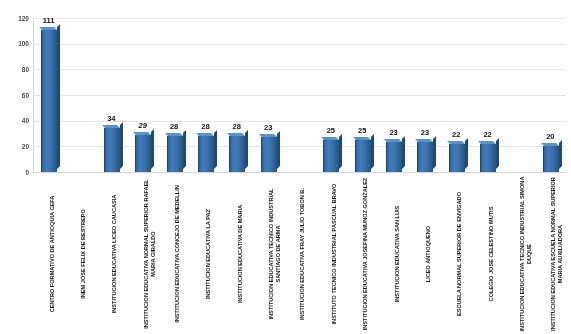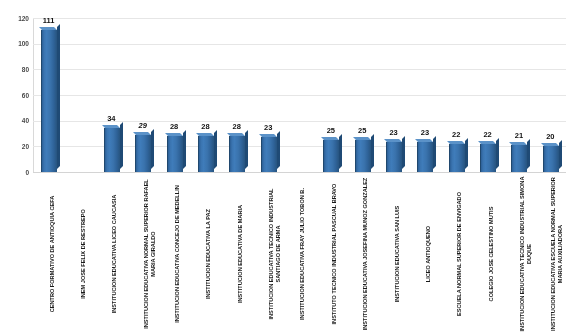--- a/index.html
+++ b/index.html
@@ -256,24 +256,20 @@
         <div class="bar-value" style="width: 31.3529px; bottom: 34.5167px;">23</div>
       </div>
       <div class="bar-slot" style="left: 407.588px; width: 31.3529px;">
         <div class="bar" title="ESCUELA NORMAL SUPERIOR DE ENVIGADO: 22" style="height: 28.2333px; left: 8.17647px;"></div>
         <div class="bar-value" style="width: 31.3529px; bottom: 33.2333px;">22</div>
       </div>
       <div class="bar-slot" style="left: 438.941px; width: 31.3529px;">
         <div class="bar" title="COLEGIO JOSE CELESTINO MUTIS: 22" style="height: 28.2333px; left: 8.17647px;"></div>
         <div class="bar-value" style="width: 31.3529px; bottom: 33.2333px;">22</div>
       </div>
-      <div class="bar-slot" style="left: 470.294px; width: 31.3529px;">
-        <div class="bar" title="INSTITUCION EDUCATIVA TECNICO INDUSTRIAL SIMONA DUQUE: 21" style="height: 26.95px; left: 8.17647px;"></div>
-        <div class="bar-value" style="width: 31.3529px; bottom: 31.95px;">21</div>
-      </div>
       <div class="bar-slot" style="left: 501.647px; width: 31.3529px;">
         <div class="bar" title="INSTITUCION EDUCATIVA ESCUELA NORMAL SUPERIOR MARIA AUXILIADORA: 20" style="height: 25.6667px; left: 8.17647px;"></div>
         <div class="bar-value" style="width: 31.3529px; bottom: 30.6667px;">20</div>
       </div>
     </div>
 
   <div class="cats-layer" id="cats-layer">
       <div class="cat-slot" style="left: 0px; width: 31.3529px;">
         <div class="cat-label">CENTRO FORMATIVO DE ANTIOQUIA CEFA</div>
       </div>

